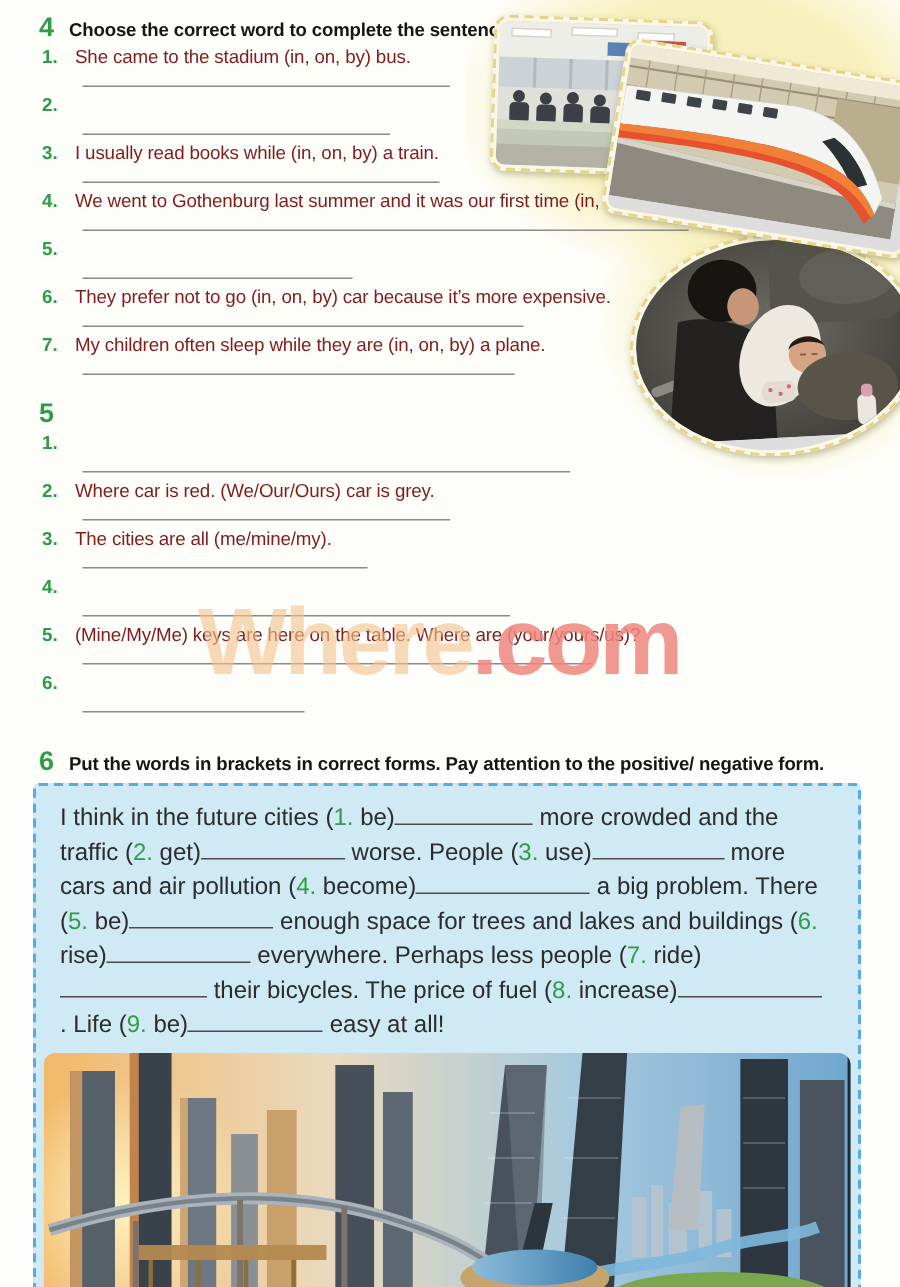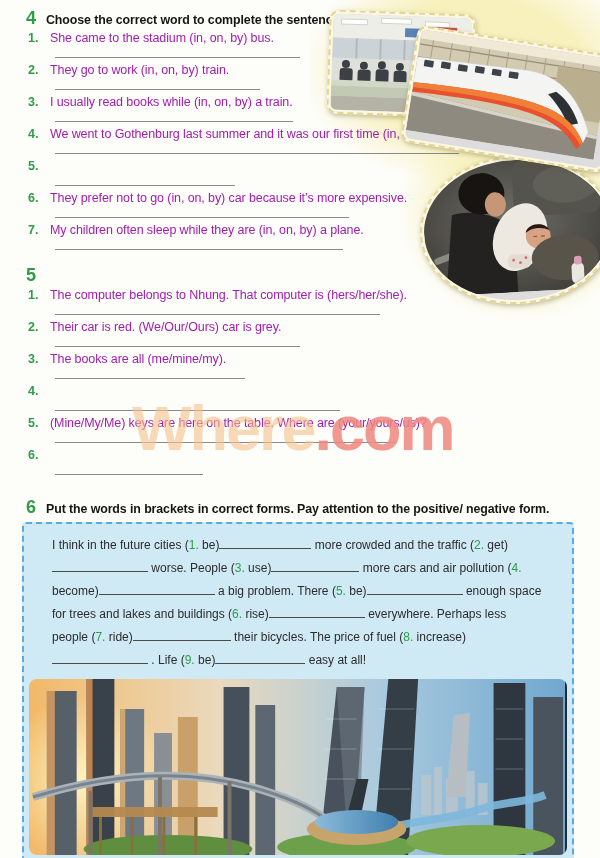--- a/index.html
+++ b/index.html
@@ -17,30 +17,30 @@
   section{position:relative; z-index:1;}
   .ex-head{display:flex; align-items:baseline; margin:0 0 2px 26px;}
   .ex-no{font-size:18px; font-weight:bold; color:#2f9c47; margin-right:10px;}
   .ex-title{font-size:12.4px; font-weight:bold; color:#151515; margin:0; letter-spacing:-0.1px;}
   .ex4-pad{padding-top:8px;}
   .ex5-pad{margin-top:15px;}
   .ex6-pad{margin-top:22px;}
 
   .qitem{display:flex; margin:2px 0 0 28px; line-height:15px; font-size:12.5px;}
   .qnum{color:#2f9c47; font-weight:bold; width:22px; flex:0 0 22px;}
-  .qtext{color:#a21caf; letter-spacing:-0.1px;}
+  .qtext{color:#7f1d1d; letter-spacing:-0.1px;}
   .qblank{height:0; border-bottom:1px solid #8a8a8a; margin:11px 0 5px 55px;}
 
   
   .gapbox{
     position:relative; z-index:1; margin:4px 0 0 22px; width:552px;
     background:#cfe9f5; border:2px dashed #58abdc; border-radius:4px;
     box-sizing:border-box; padding:10px 0 6px;
   }
-  .gapfill{margin:0 28px; font-size:12px; line-height:23px; color:#2c2c2c;}
+  .gapfill{margin:0 16px; font-size:16px; line-height:23px; color:#2c2c2c;}
   .gapfill .g{color:#2f9c47;}
   .gapfill .blank{display:inline-block; border-bottom:1px solid #4a4a4a; height:11px; vertical-align:baseline;}
   .citywrap{margin:7px 5px 0; border-radius:8px; overflow:hidden; line-height:0;}
 
   
   .photo{position:absolute; border:4px solid #fbf7e2; outline:2px dashed #e4d48e; outline-offset:-2px;
     border-radius:10px; box-shadow:1px 2px 5px rgba(90,80,30,.35); overflow:hidden; line-height:0; background:#ddd;}
   .metro{left:328px; top:12px; width:138px; height:96px; transform:rotate(2deg); z-index:2;}
   .train{left:408px; top:40px; width:198px; height:110px; transform:rotate(9deg); z-index:3;}
   .baby{left:420px; top:156px; width:186px; height:140px; transform:rotate(-3deg); border-radius:50%; z-index:2;}
@@ -63,21 +63,20 @@
       <span class="ex-no">4</span>
       <h2 class="ex-title">Choose the correct word to complete the sentences.</h2>
     </div>
     <div class="qitem">
         <span class="qnum">1.</span>
         <span class="qtext">She came to the stadium (in, on, by) bus.</span>
       </div>
     <div class="qblank" style="width:245px"></div>
     <div class="qitem">
         <span class="qnum">2.</span>
-        <span class="qtext">They go to work (in, on, by) train.</span>
       </div>
     <div class="qblank" style="width:205px"></div>
     <div class="qitem">
         <span class="qnum">3.</span>
         <span class="qtext">I usually read books while (in, on, by) a train.</span>
       </div>
     <div class="qblank" style="width:238px"></div>
     <div class="qitem">
         <span class="qnum">4.</span>
         <span class="qtext">We went to Gothenburg last summer and it was our first time (in, on, by) a tram.</span>
@@ -98,31 +97,30 @@
       </div>
     <div class="qblank" style="width:288px"></div>
   </section>
 
   <section class="ex5-pad">
     <div class="ex-head">
       <span class="ex-no">5</span>
     </div>
     <div class="qitem">
         <span class="qnum">1.</span>
-        <span class="qtext">The computer belongs to Nhung. That computer is (hers/her/she).</span>
       </div>
     <div class="qblank" style="width:325px"></div>
     <div class="qitem">
         <span class="qnum">2.</span>
-        <span class="qtext">Their car is red. (We/Our/Ours) car is grey.</span>
+        <span class="qtext">Where car is red. (We/Our/Ours) car is grey.</span>
       </div>
     <div class="qblank" style="width:245px"></div>
     <div class="qitem">
         <span class="qnum">3.</span>
-        <span class="qtext">The books are all (me/mine/my).</span>
+        <span class="qtext">The cities are all (me/mine/my).</span>
       </div>
     <div class="qblank" style="width:190px"></div>
     <div class="qitem">
         <span class="qnum">4.</span>
       </div>
     <div class="qblank" style="width:285px"></div>
     <div class="qitem">
         <span class="qnum">5.</span>
         <span class="qtext">(Mine/My/Me) keys are here on the table. Where are (your/yours/us)?</span>
       </div>

